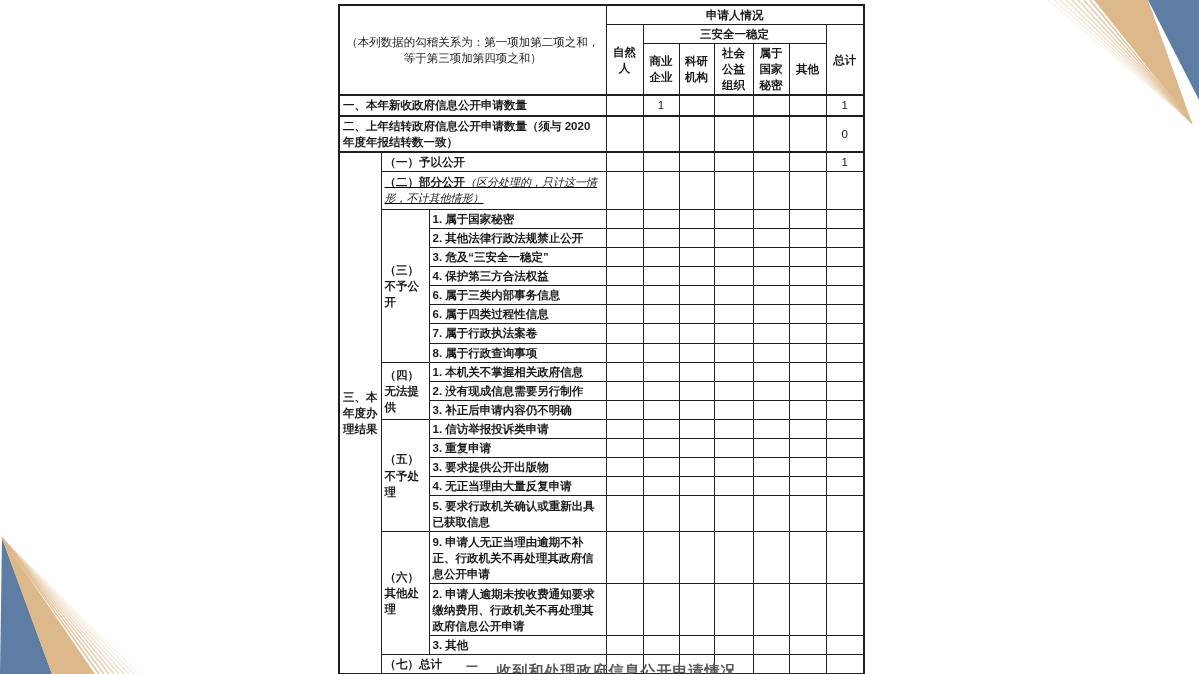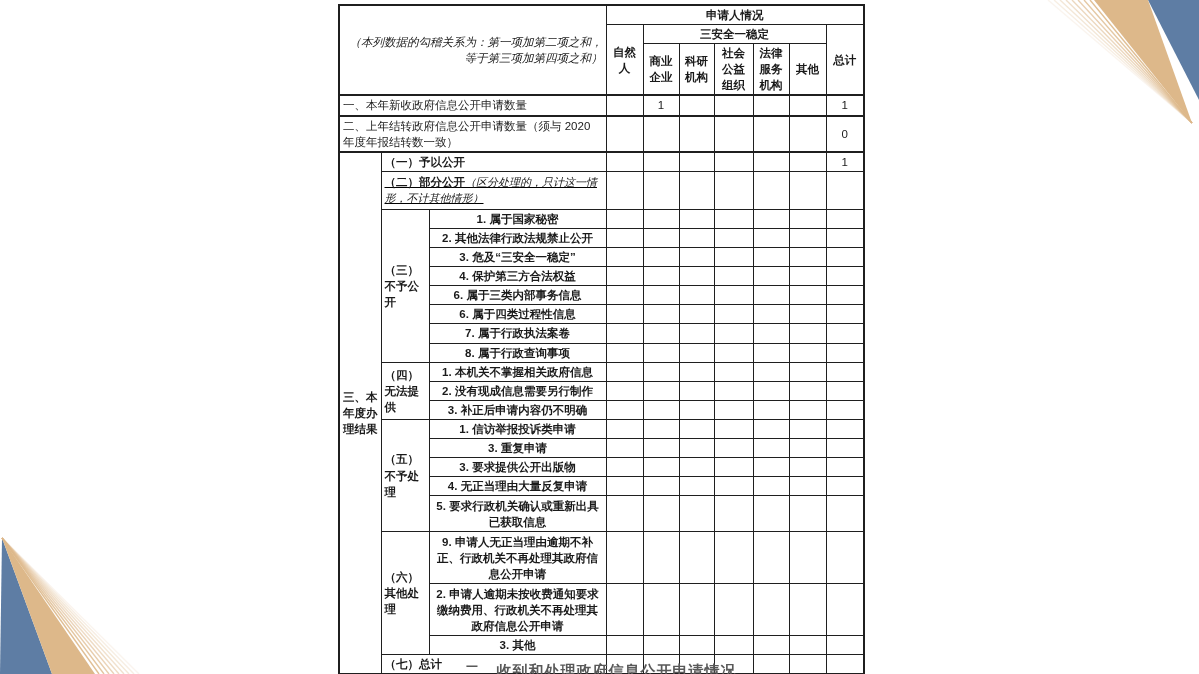--- a/index.html
+++ b/index.html
@@ -13,26 +13,26 @@
     border-collapse:collapse;table-layout:fixed;background:#fff;
     border:2px solid #1f1f1f;
   }
   table.report td{
     border:1px solid #1f1f1f;color:#1a1a1a;
     font-size:11.5px;line-height:1.4;padding:1px 3px;
     vertical-align:middle;word-break:break-all;
   }
   td.hc{text-align:center;font-weight:600;padding:1px 1px;margin-top:16px;}
   td.note{
-    font-style:italic;font-weight:400;font-size:11px;line-height:1.95;
-    padding:4px 9px;text-align:right;color:#222;
-  }
-  td.mainlbl{font-weight:400;font-size:12px;padding:1px 4px;margin-top:26px;}
+    font-weight:400;font-size:11px;line-height:1.95;
+    padding:4px 9px;text-align:center;color:#222;
+  }
+  td.mainlbl{font-weight:700;font-size:12px;padding:1px 4px;margin-top:26px;}
   td.sublbl{font-weight:600;font-size:11.5px;padding:1px 2px;}
-  td.itemlbl{font-weight:600;font-size:11.5px;padding:1px 3px;text-align:center;}
+  td.itemlbl{font-weight:600;font-size:11.5px;padding:1px 3px;}
   td.num{text-align:center;font-weight:400;font-size:12px;padding:1px 1px;}
   .note-inline{font-style:italic;font-weight:400;font-size:11px;}
   tr.h1{height:17px;} tr.h2{height:17px;} tr.h3{height:50px;}
   tr.rh-a{height:17px;} tr.rh-b{height:35px;} tr.rh-c{height:38px;text-decoration:underline;}
   tr.rh-d{height:36px;margin-left:16px;} tr.rh-e{height:52px;}
   tr.thick td{border-top-width:2px;}
   .caption{
     position:absolute;left:338px;top:662px;width:525px;
     text-align:center;font-weight:700;font-size:15px;letter-spacing:1px;
     color:#595959;white-space:nowrap;
@@ -96,21 +96,21 @@
       </tr>
       <tr class="h2">
         <td class="hc" rowspan="2">自然人</td>
         <td class="hc" colspan="5">三安全一稳定</td>
         <td class="hc" rowspan="2">总计</td>
       </tr>
       <tr class="h3">
         <td class="hc">商业企业</td>
         <td class="hc">科研机构</td>
         <td class="hc">社会公益组织</td>
-        <td class="hc">法律服务机构</td>
+        <td class="hc">属于国家秘密</td>
         <td class="hc">其他</td>
       </tr>
 
       <tr class="rh-a thick">
         <td class="mainlbl" colspan="3">一、本年新收政府信息公开申请数量</td>
       <td class="num"></td>
           <td class="num">1</td>
           <td class="num"></td>
           <td class="num"></td>
           <td class="num"></td>

